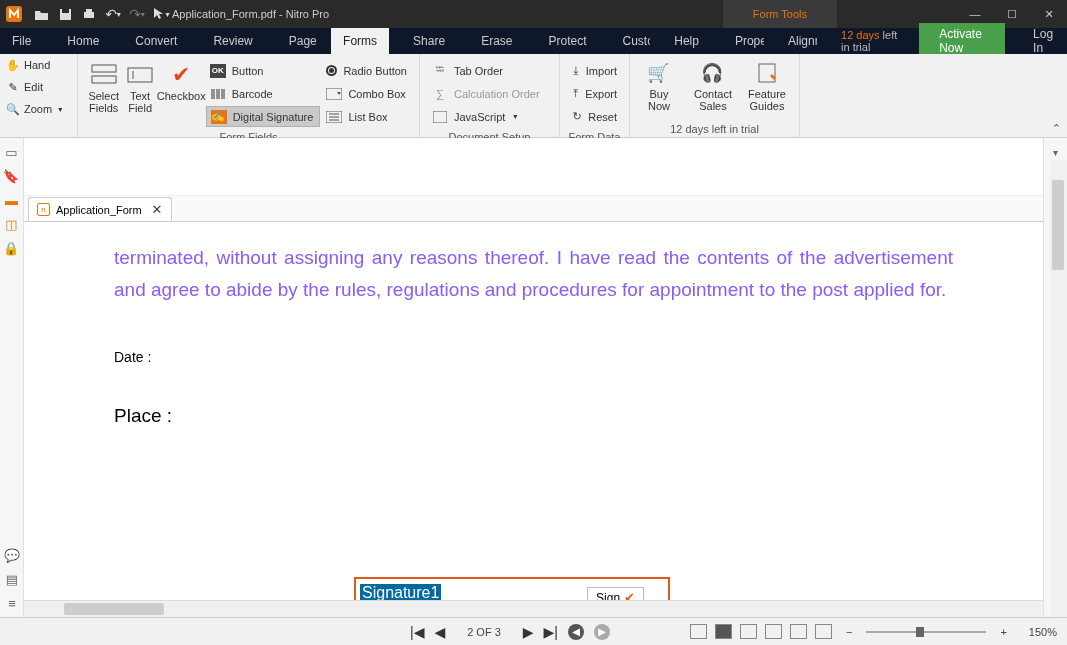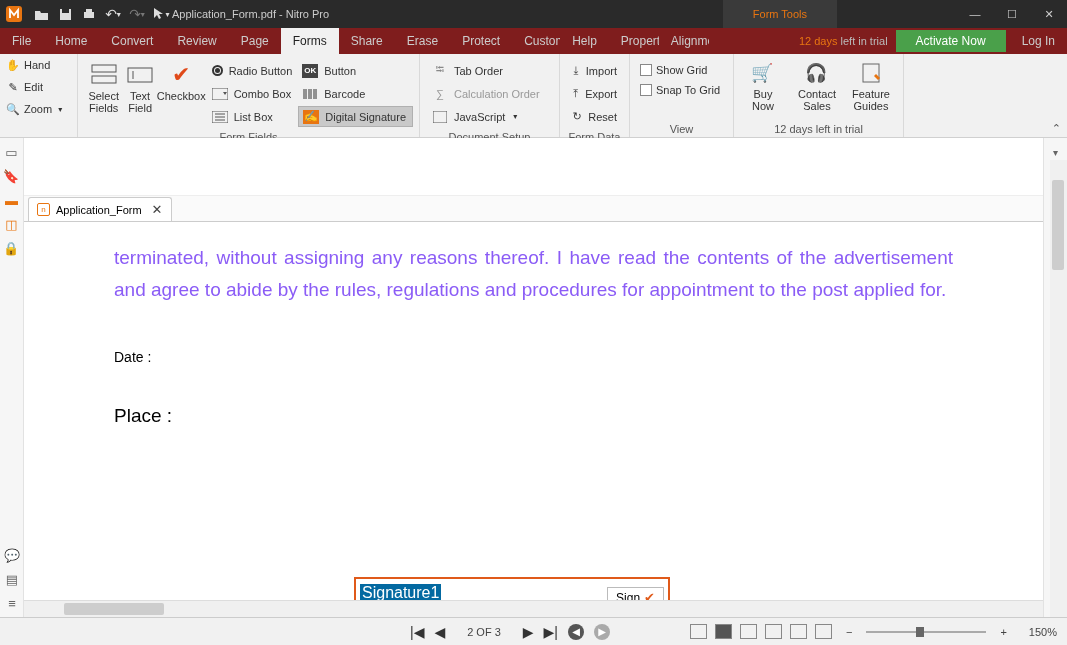--- a/index.html
+++ b/index.html
@@ -9,21 +9,21 @@
 .titlebar { height:28px; background:#2a2a2a; display:flex; align-items:center; color:#ccc; font-size:11px; }
 .titlebar .logo { width:20px; height:20px; margin:0 4px; display:flex; align-items:center; justify-content:center; }
 .titlebar .qat { display:flex; gap:2px; margin-left:2px; }
 .titlebar .qat-btn { width:22px; height:22px; display:flex; align-items:center; justify-content:center; color:#ddd; font-size:14px; }
 .titlebar .title-center { flex:1; text-align:left; }
 .titlebar .form-tools { color:#e87511; padding:0 30px; height:28px; line-height:28px; background:#3a3a3a; }
 .titlebar .win-btns { display:flex; gap:1px; }
 .titlebar .win-btn { width:36px; height:28px; display:flex; align-items:center; justify-content:center; color:#ccc; }
 
 
-.menubar { height:26px; background:#7f1d1d; display:flex; align-items:center; color:#ccc; font-size:12px; }
+.menubar { height:26px; background:#0f172a; display:flex; align-items:center; color:#ccc; font-size:12px;gap:12px; }
 .menubar .mitem { padding:0 12px; height:26px; line-height:26px; }
 .menubar .mitem.active { background:#f1f1f1; color:#222; }
 .menubar .spacer { flex:1; }
 .menubar .trial { color:#bbb; font-size:11px; margin-right:8px; }
 .menubar .trial .days { color:#e87511; }
 .menubar .activate { background:#4aa04a; color:#fff; padding:4px 20px; font-size:12px; margin-right:4px; }
 .menubar .login { color:#ccc; padding:0 12px; }
 
 
 .ribbon { height:84px; background:#f1f1f1; border-bottom:1px solid #d0d0d0; display:flex; font-size:11px; color:#333; position:relative; }
@@ -74,21 +74,21 @@
 .doc-tab .close-x { font-size:13px; color:#444; margin-left:4px; }
 
 .page-view { flex:1; overflow:hidden; background:#fff; position:relative; padding:20px 90px 10px 90px; }
 .page-text { font-family:Arial,sans-serif; font-size:19px; color:#8b5cf6; line-height:1.7; text-align:justify; }
 .date-lbl { margin-top:42px; font-size:14px; }
 .place-row { margin-top:40px; display:flex; align-items:flex-start; }
 .place-lbl { font-size:19px; width:80px; }
 
 .sig-field { position:absolute; left:330px; top:355px; width:316px; height:162px; border:2px solid #e05a1a; background:#fff; }
 .sig-tag { position:absolute; top:5px; left:4px; background:#0369a1; color:#fff; font-size:16px; padding:0 2px; }
-.sign-btn { position:absolute; top:8px; right:4px; border:1px solid #bbb; background:#fff; padding:2px 8px; font-size:12px; display:flex; align-items:center; gap:4px; }
+.sign-btn { position:absolute; top:8px; right:24px; border:1px solid #bbb; background:#fff; padding:2px 8px; font-size:12px; display:flex; align-items:center; gap:4px; }
 .sign-btn .chk { color:#e05a1a; font-size:13px; }
 
 .hscroll { height:17px; background:#f0f0f0; border-top:1px solid #ddd; position:relative; }
 .hscroll .thumb { position:absolute; left:40px; top:2px; height:12px; width:100px; background:#cdcdcd; border-radius:2px; }
 
 .vscroll { position:absolute; right:0; top:0; bottom:0; width:17px; background:#f0f0f0; }
 .vscroll .vthumb { position:absolute; top:20px; left:2px; width:12px; height:90px; background:#cdcdcd; border-radius:2px; }
 
 .side-bottom { position:absolute; bottom:6px; left:0; width:24px; display:flex; flex-direction:column; align-items:center; gap:8px; }
 
@@ -208,46 +208,20 @@
               <line x1="6" y1="7" x2="6" y2="15" stroke="#555"></line>
             </svg>
           </div>
         <div class="lbl" style="white-space:pre-line">Text
 Field</div>
       </div>
       <div class="big-btn" style="width:54px">
         <div class="ico checkmark">✔</div>
         <div class="lbl">Checkbox</div>
       </div>
-      <div class="ff-col">
-        <div class="ff-item">
-            <span class="radio"></span>
-            <span>Radio Button</span>
-          </div>
-        <div class="ff-item">
-            <span class="small-ico">
-              <svg width="16" height="12">
-                <rect x="0" y="0" width="16" height="12" fill="none" stroke="#555"></rect>
-                <path d="M11 4l2 3 2-3" fill="#555"></path>
-              </svg>
-            </span>
-            <span>Combo Box</span>
-          </div>
-        <div class="ff-item">
-            <span class="small-ico">
-              <svg width="16" height="12">
-                <rect x="0" y="0" width="16" height="12" fill="none" stroke="#555"></rect>
-                <line x1="3" y1="3" x2="13" y2="3" stroke="#555"></line>
-                <line x1="3" y1="6" x2="13" y2="6" stroke="#555"></line>
-                <line x1="3" y1="9" x2="13" y2="9" stroke="#555"></line>
-              </svg>
-            </span>
-            <span>List Box</span>
-          </div>
-      </div>
       <div class="ff-col ds-col">
         <div class="ff-item">
             <span class="small-ico" style="background:#444;color:#fff;font-size:8px;font-weight:bold;padding:0 2px">OK</span>
             <span>Button</span>
           </div>
         <div class="ff-item">
             <span class="small-ico">
               <svg width="16" height="12">
                 <g stroke="#333">
                   <line x1="2" y1="1" x2="2" y2="11"></line>
@@ -259,20 +233,46 @@
                 </g>
               </svg>
             </span>
             <span>Barcode</span>
           </div>
         <div class="ff-item active">
             <span class="small-ico" style="background:#e87511;color:#fff">✍</span>
             <span>Digital Signature</span>
           </div>
       </div>
+      <div class="ff-col">
+        <div class="ff-item">
+            <span class="radio"></span>
+            <span>Radio Button</span>
+          </div>
+        <div class="ff-item">
+            <span class="small-ico">
+              <svg width="16" height="12">
+                <rect x="0" y="0" width="16" height="12" fill="none" stroke="#555"></rect>
+                <path d="M11 4l2 3 2-3" fill="#555"></path>
+              </svg>
+            </span>
+            <span>Combo Box</span>
+          </div>
+        <div class="ff-item">
+            <span class="small-ico">
+              <svg width="16" height="12">
+                <rect x="0" y="0" width="16" height="12" fill="none" stroke="#555"></rect>
+                <line x1="3" y1="3" x2="13" y2="3" stroke="#555"></line>
+                <line x1="3" y1="6" x2="13" y2="6" stroke="#555"></line>
+                <line x1="3" y1="9" x2="13" y2="9" stroke="#555"></line>
+              </svg>
+            </span>
+            <span>List Box</span>
+          </div>
+      </div>
     </div>
     <div class="group-label">Form Fields</div>
   </div>
 
   <div class="ribbon-group" style="width:140px">
     <div class="group-body">
       <div class="ff-col" style="width:100%">
         <div class="ff-item">
             <span class="small-ico" style="color:#888">⭾</span>
             <span>Tab Order</span>
@@ -308,33 +308,20 @@
           </div>
         <div class="ff-item">
             <span class="small-ico">↻</span>
             <span>Reset</span>
           </div>
       </div>
     </div>
     <div class="group-label">Form Data</div>
   </div>
 
-  <div class="ribbon-group" style="width:104px">
-    <div class="group-body" style="flex-direction:column;align-items:flex-start;padding-top:6px">
-      <div class="view-row">
-          <span class="cbx"></span>
-          <span>Show Grid</span>
-        </div>
-      <div class="view-row">
-          <span class="cbx"></span>
-          <span>Snap To Grid</span>
-        </div>
-    </div>
-    <div class="group-label">View</div>
-  </div>
 
   <div class="ribbon-group assist" style="width:170px">
     <div class="group-body" style="padding:2px 2px 0 2px">
       <div class="big-btn">
           <div class="ico cart">🛒</div>
           <div class="lbl" style="white-space:pre-line">Buy
 Now</div>
         </div>
       <div class="big-btn">
           <div class="ico headset">🎧</div>

